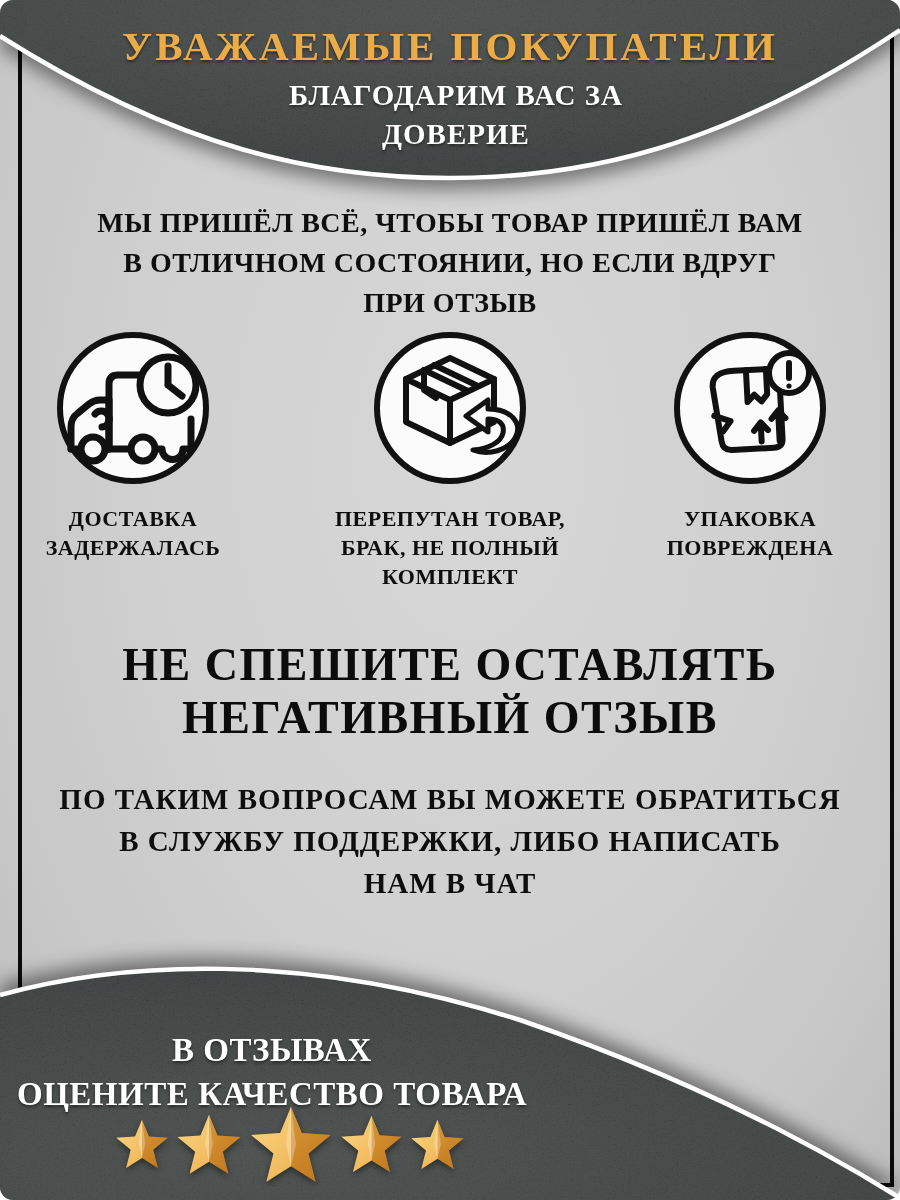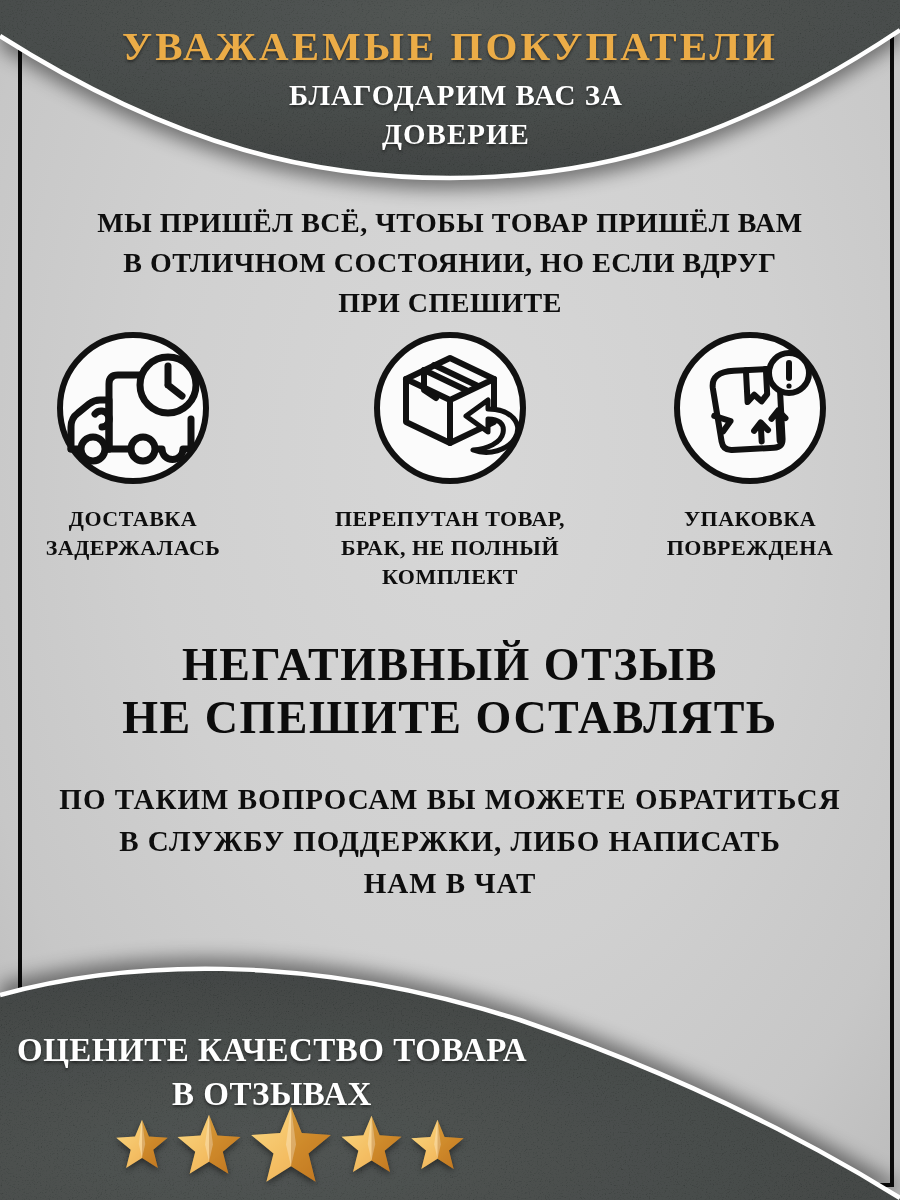--- a/index.html
+++ b/index.html
@@ -4,20 +4,21 @@
 <style>
   html,body{margin:0;padding:0;}
   *{box-sizing:border-box;}
   #poster{
     position:relative;
     width:900px;height:1200px;
     overflow:hidden;
     background:radial-gradient(ellipse at 52% 38%, #d7d7d7 0%, #d0d0d0 48%, #c7c7c7 78%, #b9b9b9 100%);
     font-family:"Liberation Serif","DejaVu Serif",serif;
     font-weight:bold;
+    border-radius:13px;
   }
   
   .frame{
     position:absolute;left:18px;top:0;
     width:876px;height:1187px;
     border:4px solid #0b0b0b;
     z-index:1;
   }
   
   .header-shape{
@@ -155,21 +156,21 @@
 
   <div class="hdr-title">УВАЖАЕМЫЕ ПОКУПАТЕЛИ</div>
   <div class="hdr-sub">
     <div>БЛАГОДАРИМ ВАС ЗА</div>
     <div>ДОВЕРИЕ</div>
   </div>
 
   <div class="intro">
     <div>МЫ ПРИШЁЛ ВСЁ, ЧТОБЫ ТОВАР ПРИШЁЛ ВАМ</div>
     <div>В ОТЛИЧНОМ СОСТОЯНИИ, НО ЕСЛИ ВДРУГ</div>
-    <div>ПРИ СПЕШИТЕ</div>
+    <div>ПРИ ОТЗЫВ</div>
   </div>
 
   <div class="issue-col col-1">
     <svg class="icon-wrap" viewBox="0 0 160 160">
       <circle cx="80" cy="80" r="73" fill="#fbfbfb" stroke="#111" stroke-width="6"></circle>
       <g stroke="#111" stroke-width="7" fill="none" stroke-linecap="round" stroke-linejoin="round">
         <line x1="18" y1="121" x2="100" y2="121"></line>
         <path d="M18,121 V99 q0,-9 7,-14 l11,-9 q5,-4 11,-4 h9 V121"></path>
         <path d="M42,86 a8,8 0 1 1 7,13"></path>
         <path d="M56,121 V56 q0,-9 9,-9 h24"></path>
@@ -221,33 +222,33 @@
         <circle cx="119" cy="58" r="2.6" fill="#111" stroke="none"></circle>
       </g>
     </svg>
     <div class="issue-label">
       <div>УПАКОВКА</div>
       <div>ПОВРЕЖДЕНА</div>
     </div>
   </div>
 
   <div class="warning">
+    <div>НЕ СПЕШИТЕ ОСТАВЛЯТЬ</div>
     <div>НЕГАТИВНЫЙ ОТЗЫВ</div>
-    <div>НЕ СПЕШИТЕ ОСТАВЛЯТЬ</div>
   </div>
 
   <div class="support">
     <div>ПО ТАКИМ ВОПРОСАМ ВЫ МОЖЕТЕ ОБРАТИТЬСЯ</div>
     <div>В СЛУЖБУ ПОДДЕРЖКИ, ЛИБО НАПИСАТЬ</div>
     <div>НАМ В ЧАТ</div>
   </div>
 
   <div class="footer-text">
+    <div>В ОТЗЫВАХ</div>
     <div>ОЦЕНИТЕ КАЧЕСТВО ТОВАРА</div>
-    <div>В ОТЗЫВАХ</div>
   </div>
 
   <div class="stars-row">
     <svg class="star s1" viewBox="0 0 100 92">
         <use href="#starShape"></use>
       </svg>
     <svg class="star s2" viewBox="0 0 100 92">
         <use href="#starShape"></use>
       </svg>
     <svg class="star s3" viewBox="0 0 100 92">

